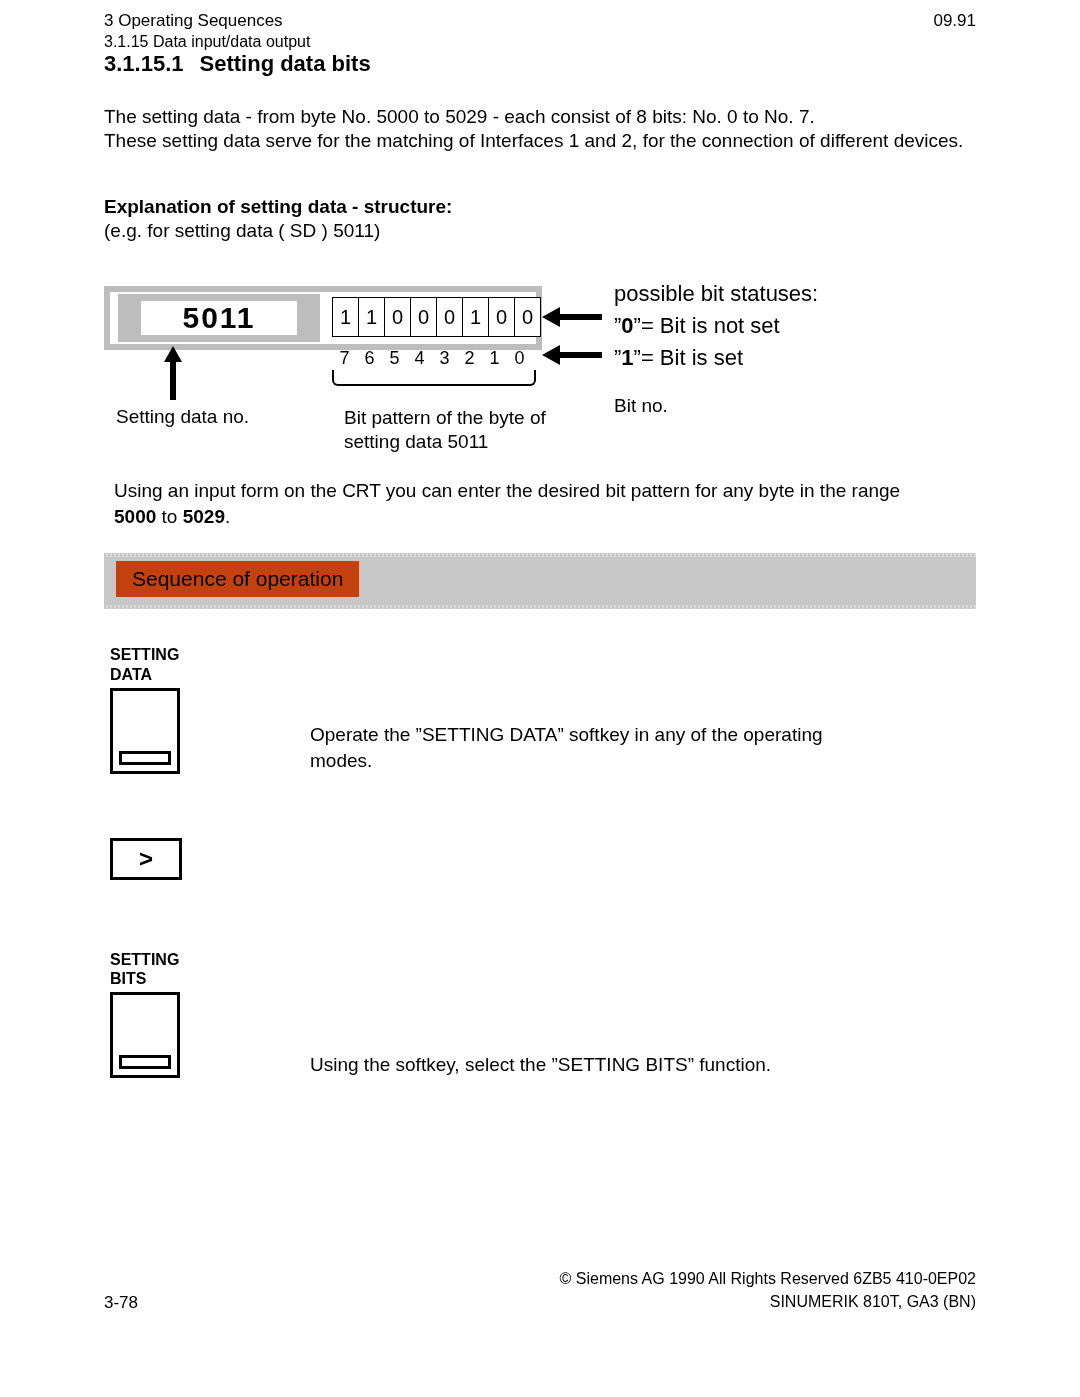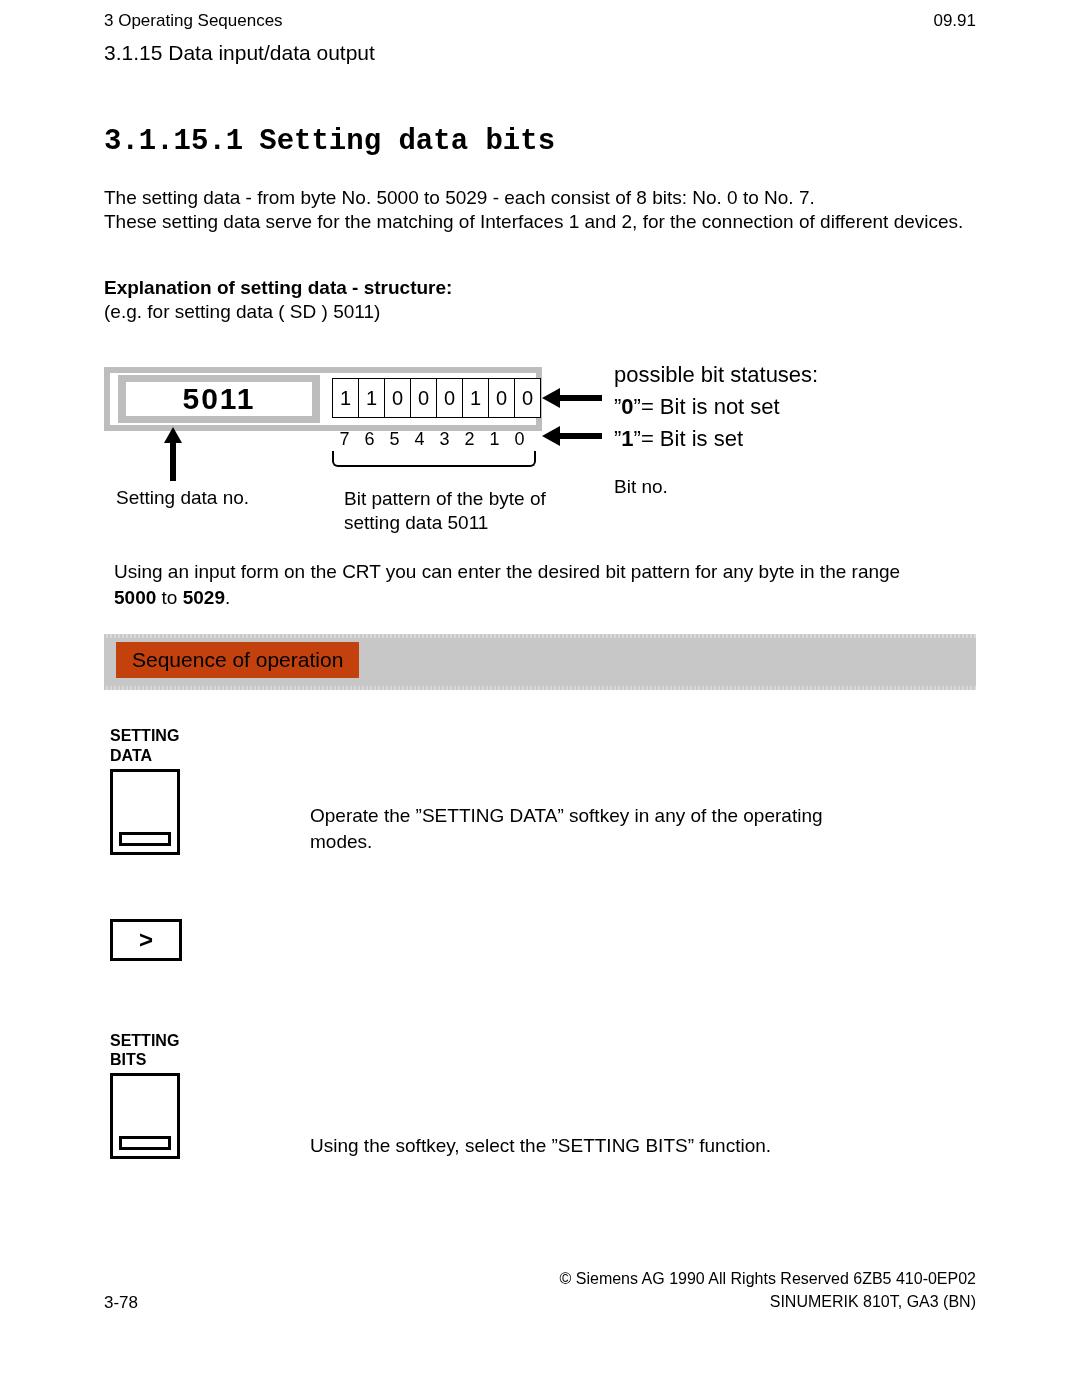--- a/index.html
+++ b/index.html
@@ -19,28 +19,26 @@
     box-sizing: border-box;
     padding: 12px 104px 0 104px;
   }
   .hdr-row1 {
     display: flex;
     justify-content: space-between;
     font-size: 17px;
     line-height: 1.1;
   }
   .hdr-row2 {
-    font-size: 21px;
-    margin-top: 10px;
+    font-size: 16px;
+    margin-top: 2px;
   }
   .sec-title {
-    font-size: 29px;
+    font-size: 22px;
     font-weight: bold;
-    margin-top: 60px;
-    font-family: Liberation Mono, monospace;
   }
   .sec-title .num { display: inline-block; margin-right: 16px; }
   .body-block { margin-top: 28px; line-height: 1.3; }
   .subhead { margin-top: 42px; font-weight: bold; }
   .eg { margin-top: 2px; }
 
   
   .diagram {
     position: relative;
     margin-top: 44px;
@@ -49,21 +47,21 @@
   .big5011 {
     position: absolute;
     left: 14px; top: 8px;
     width: 202px; height: 48px;
     background: #bdbdbd;
     border: 1px solid #bdbdbd;
     box-sizing: border-box;
     display: flex; align-items: center; justify-content: center;
   }
   .big5011-inner {
-    width: 186px;
+    width: 156px;
     height: 34px;
     background: #fff;
     display: flex; align-items: center; justify-content: center;
     font-size: 30px; font-weight: bold;
     letter-spacing: 2px;
   }
   .bit-row {
     position: absolute;
     left: 228px; top: 11px;
     display: flex;

